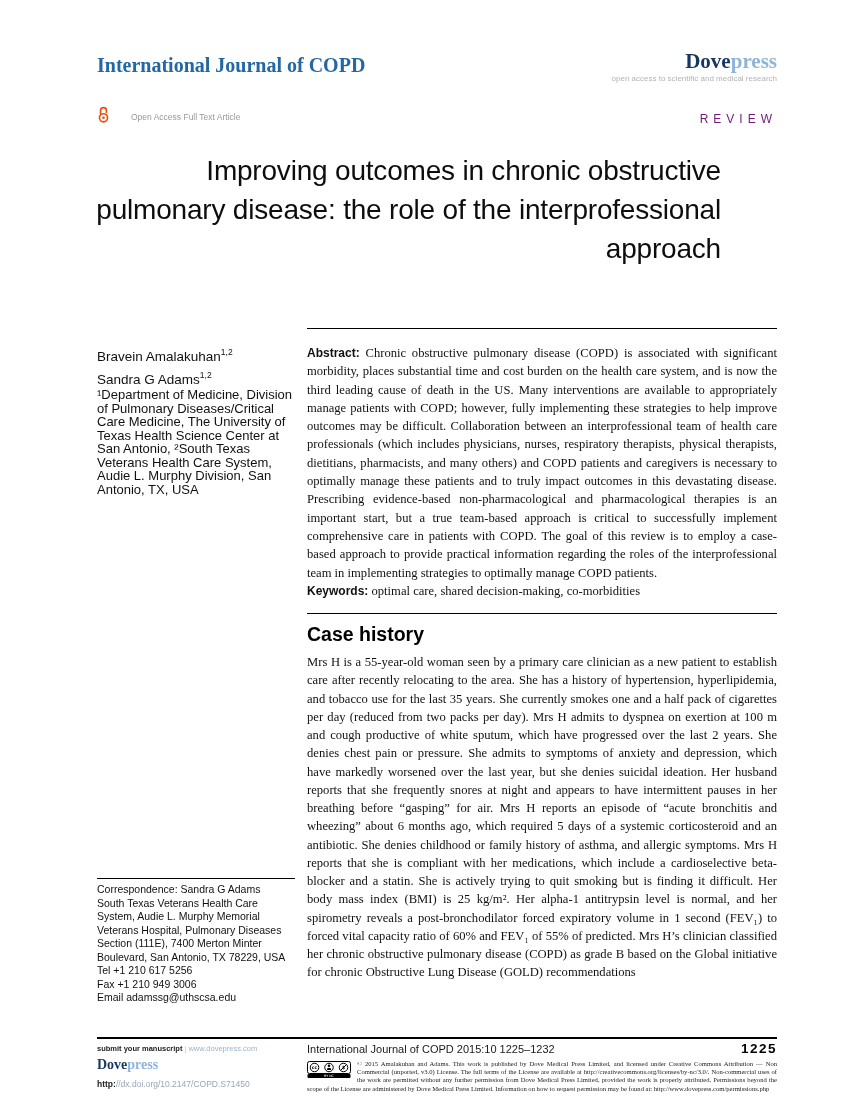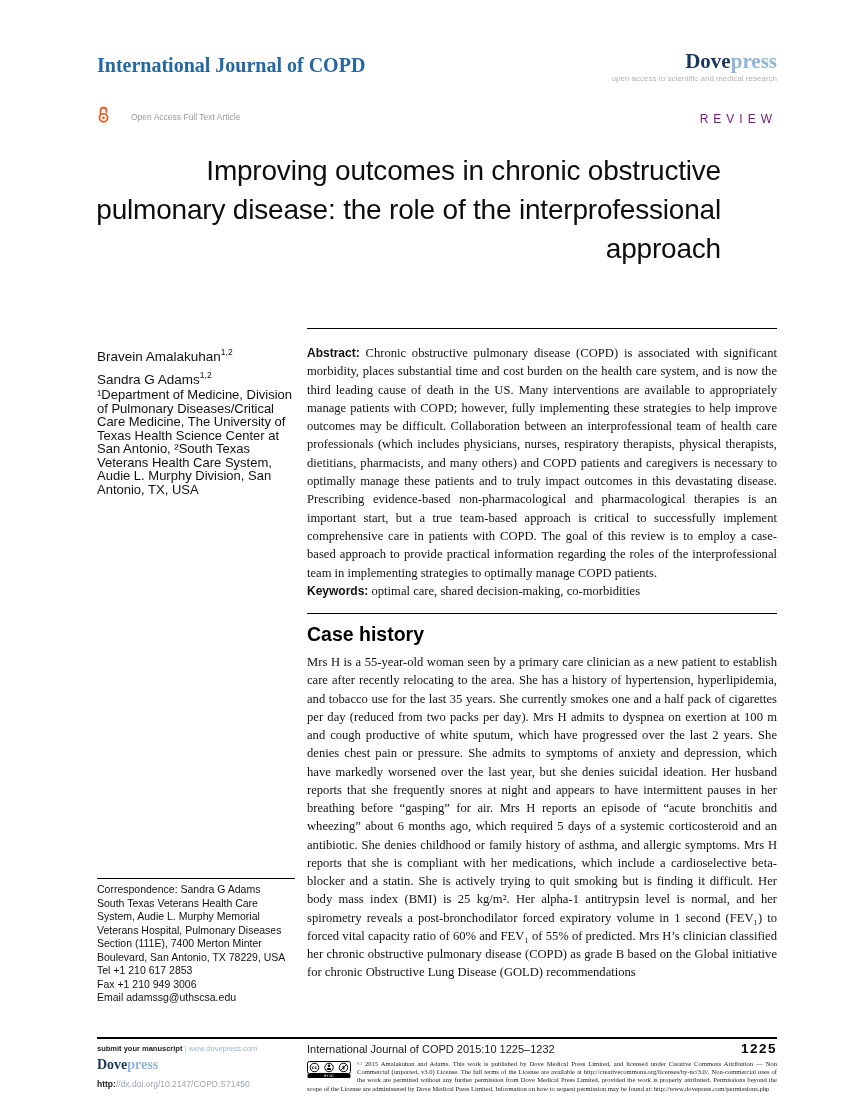--- a/index.html
+++ b/index.html
@@ -106,21 +106,21 @@
   <div class="authors">
     <div><span>Bravein Amalakuhan</span><sup>1,2</sup></div>
     <div><span>Sandra G Adams</span><sup>1,2</sup></div>
   </div>
 
   <div class="affiliations">¹Department of Medicine, Division of Pulmonary Diseases/Critical Care Medicine, The University of Texas Health Science Center at San Antonio, ²South Texas Veterans Health Care System, Audie L. Murphy Division, San Antonio, TX, USA</div>
 
   <div class="correspondence">
     <div>Correspondence: Sandra G Adams</div>
     <div>South Texas Veterans Health Care System, Audie L. Murphy Memorial Veterans Hospital, Pulmonary Diseases Section (111E), 7400 Merton Minter Boulevard, San Antonio, TX 78229, USA</div>
-    <div>Tel +1 210 617 2853</div>
+    <div>Tel +1 210 617 5256</div>
     <div>Fax +1 210 949 3006</div>
     <div>Email adamssg@uthscsa.edu</div>
   </div>
 
   <div class="right-col">
     <hr class="rule">
     <p class="abstract-par"><b class="par-label">Abstract:</b> <span>Chronic obstructive pulmonary disease (COPD) is associated with significant morbidity, places substantial time and cost burden on the health care system, and is now the third leading cause of death in the US. Many interventions are available to appropriately manage patients with COPD; however, fully implementing these strategies to help improve outcomes may be difficult. Collaboration between an interprofessional team of health care professionals (which includes physicians, nurses, respiratory therapists, physical therapists, dietitians, pharmacists, and many others) and COPD patients and caregivers is necessary to optimally manage these patients and to truly impact outcomes in this devastating disease. Prescribing evidence-based non-pharmacological and pharmacological therapies is an important start, but a true team-based approach is critical to successfully implement comprehensive care in patients with COPD. The goal of this review is to employ a case-based approach to provide practical information regarding the roles of the interprofessional team in implementing strategies to optimally manage COPD patients.</span></p>
     <p class="keywords-par"><b class="par-label">Keywords:</b> <span>optimal care, shared decision-making, co-morbidities</span></p>
     <hr class="rule section-rule-gap">
     <h2 class="section-heading">Case history</h2>

